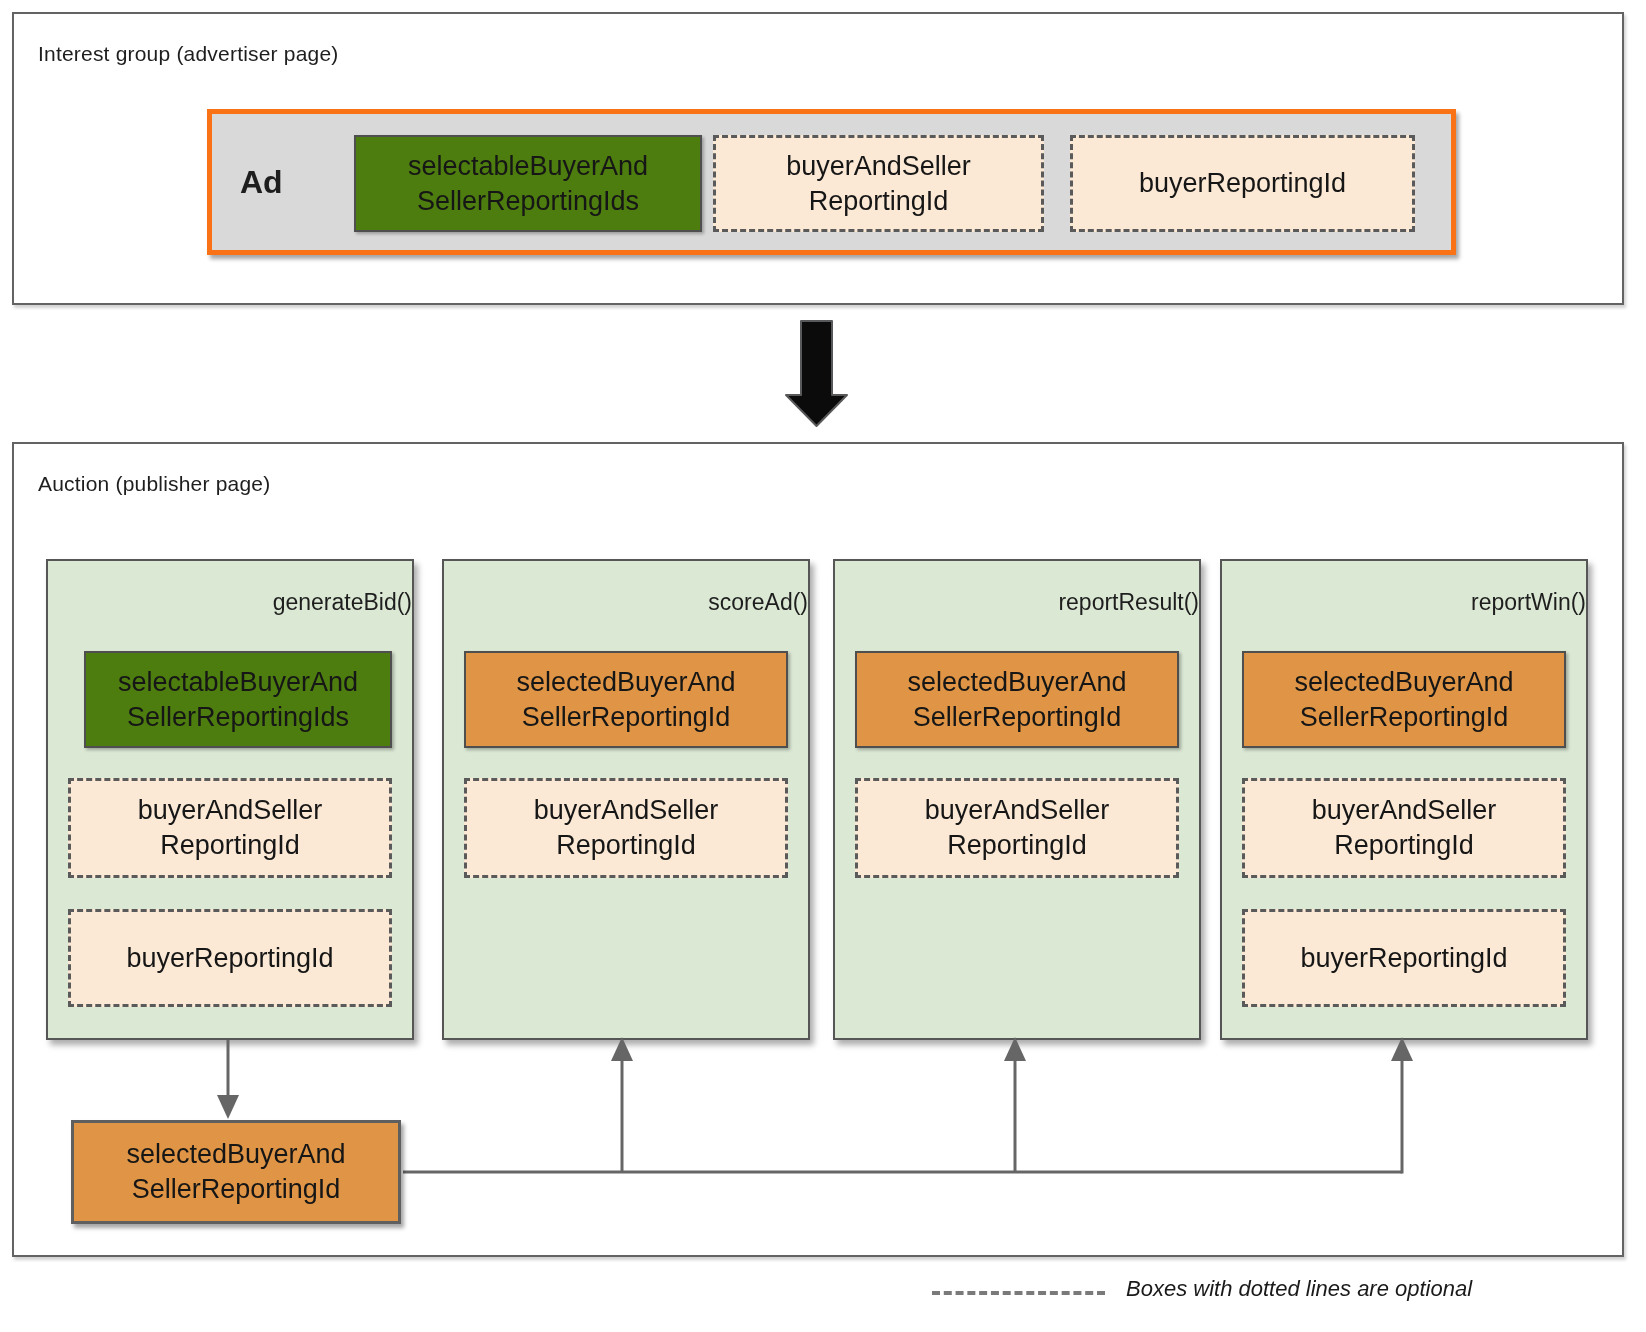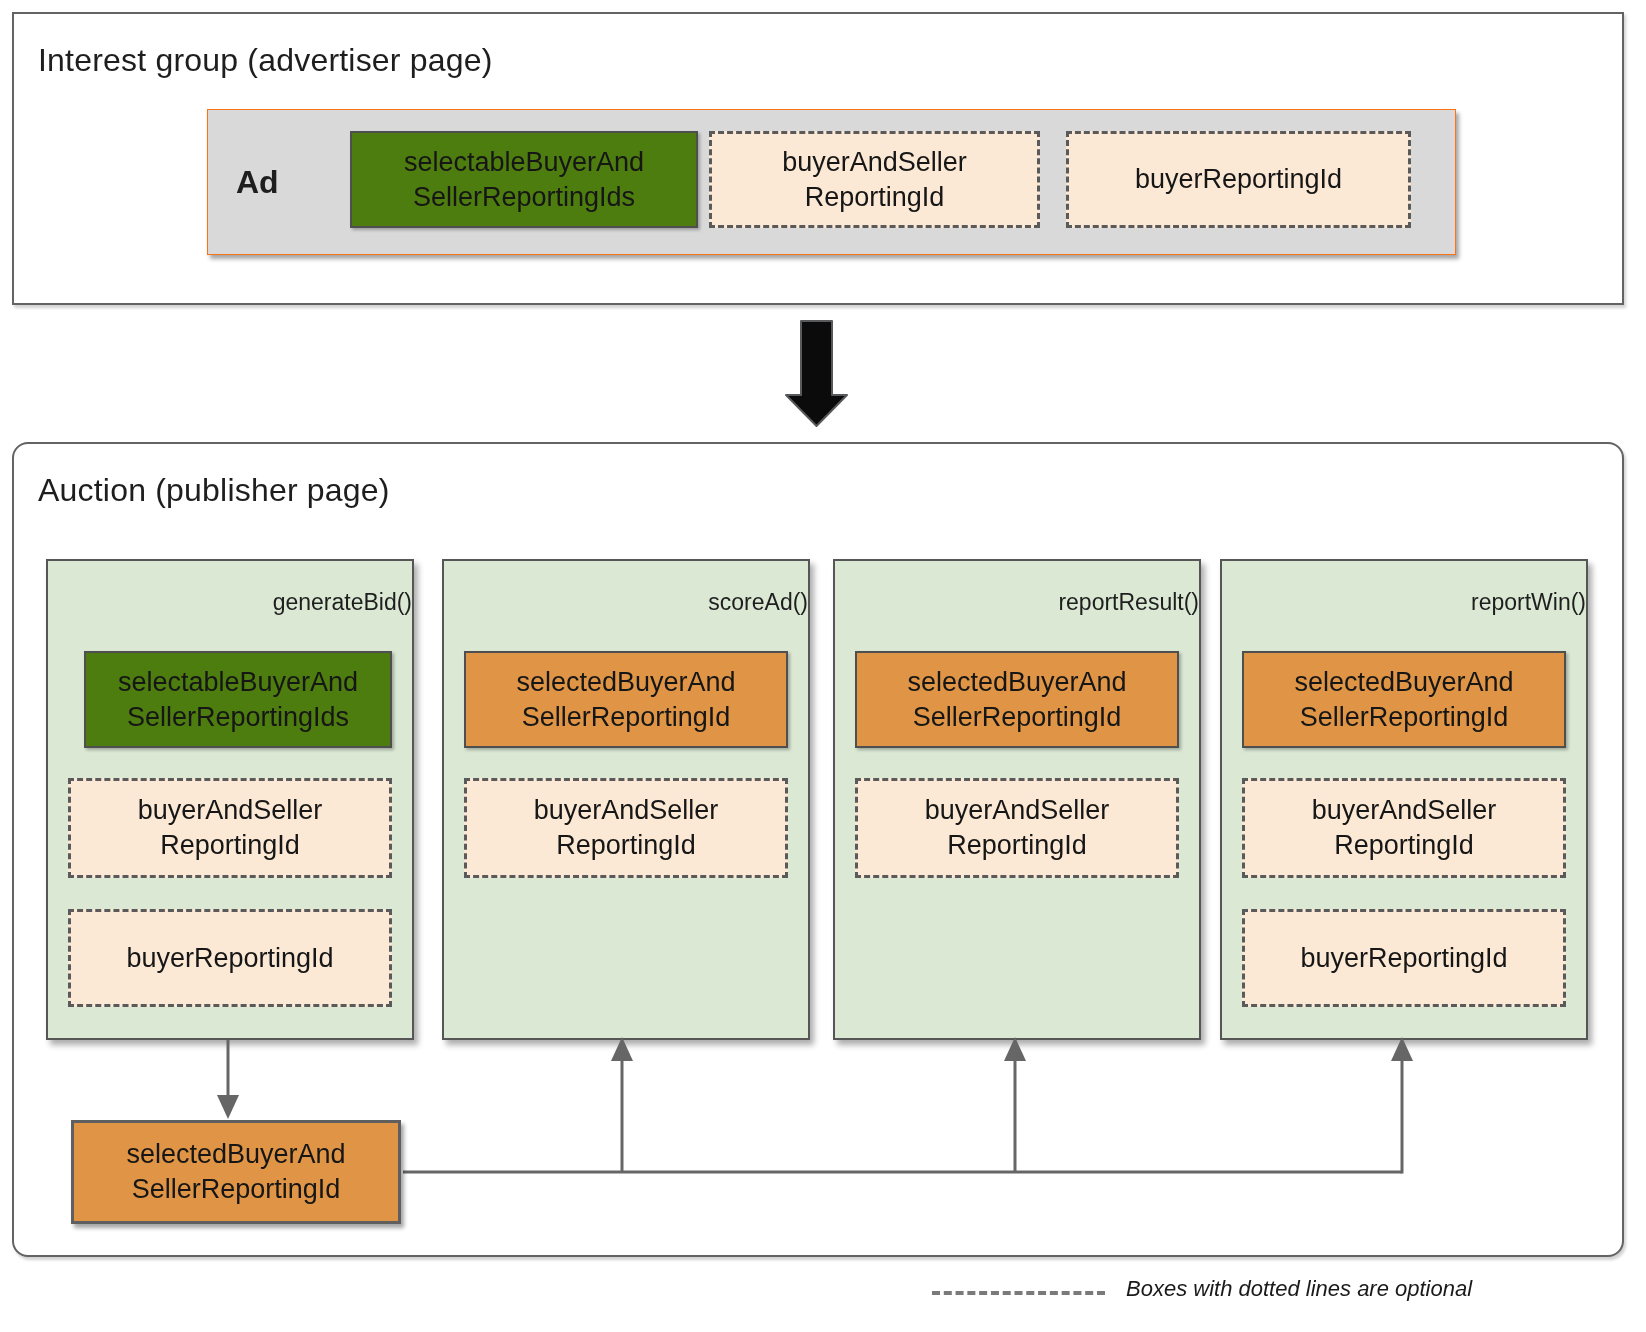--- a/index.html
+++ b/index.html
@@ -7,26 +7,26 @@
     position:relative;width:1646px;height:1332px;overflow:hidden;background:#ffffff;
     font-family:"Liberation Sans","DejaVu Sans",sans-serif;color:#1e1e1e;
   }
   *{box-sizing:border-box;}
 
   .outer-box{
     position:absolute;left:12px;width:1612px;background:#ffffff;
     border:2px solid #636363;box-shadow:2px 3px 3px rgba(0,0,0,0.18);
   }
   .top-box{top:12px;height:293px;}
-  .auction-box{top:442px;height:815px;border-radius:16px;}
-  .section-title{position:absolute;left:24px;top:28px;font-size:32px;letter-spacing:0.2px;}
+  .auction-box{top:442px;height:815px;}
+  .section-title{position:absolute;left:24px;top:28px;font-size:21px;letter-spacing:0.2px;}
 
   .gray-box{
     position:absolute;left:193px;top:95px;width:1249px;height:146px;
-    background:#d9d9d9;border:1px solid #f97316;box-shadow:3px 4px 4px rgba(0,0,0,0.35);
+    background:#d9d9d9;border:5px solid #f97316;box-shadow:3px 4px 4px rgba(0,0,0,0.35);
   }
   .ad-label{position:absolute;left:28px;top:0;height:100%;display:flex;align-items:center;
     font-weight:bold;font-size:32px;}
 
   .box{
     position:absolute;display:flex;align-items:center;justify-content:center;
     text-align:center;font-size:27px;line-height:1.28;white-space:pre-line;color:#161616;
   }
   .solid-light{background:#4d7c0f;border:2px solid #4f4f4f;box-shadow:2px 2px 3px rgba(0,0,0,0.28);margin-left:16px;}
   .solid-dark{background:#df9545;border:2px solid #4f4f4f;box-shadow:2px 2px 3px rgba(0,0,0,0.28);}

